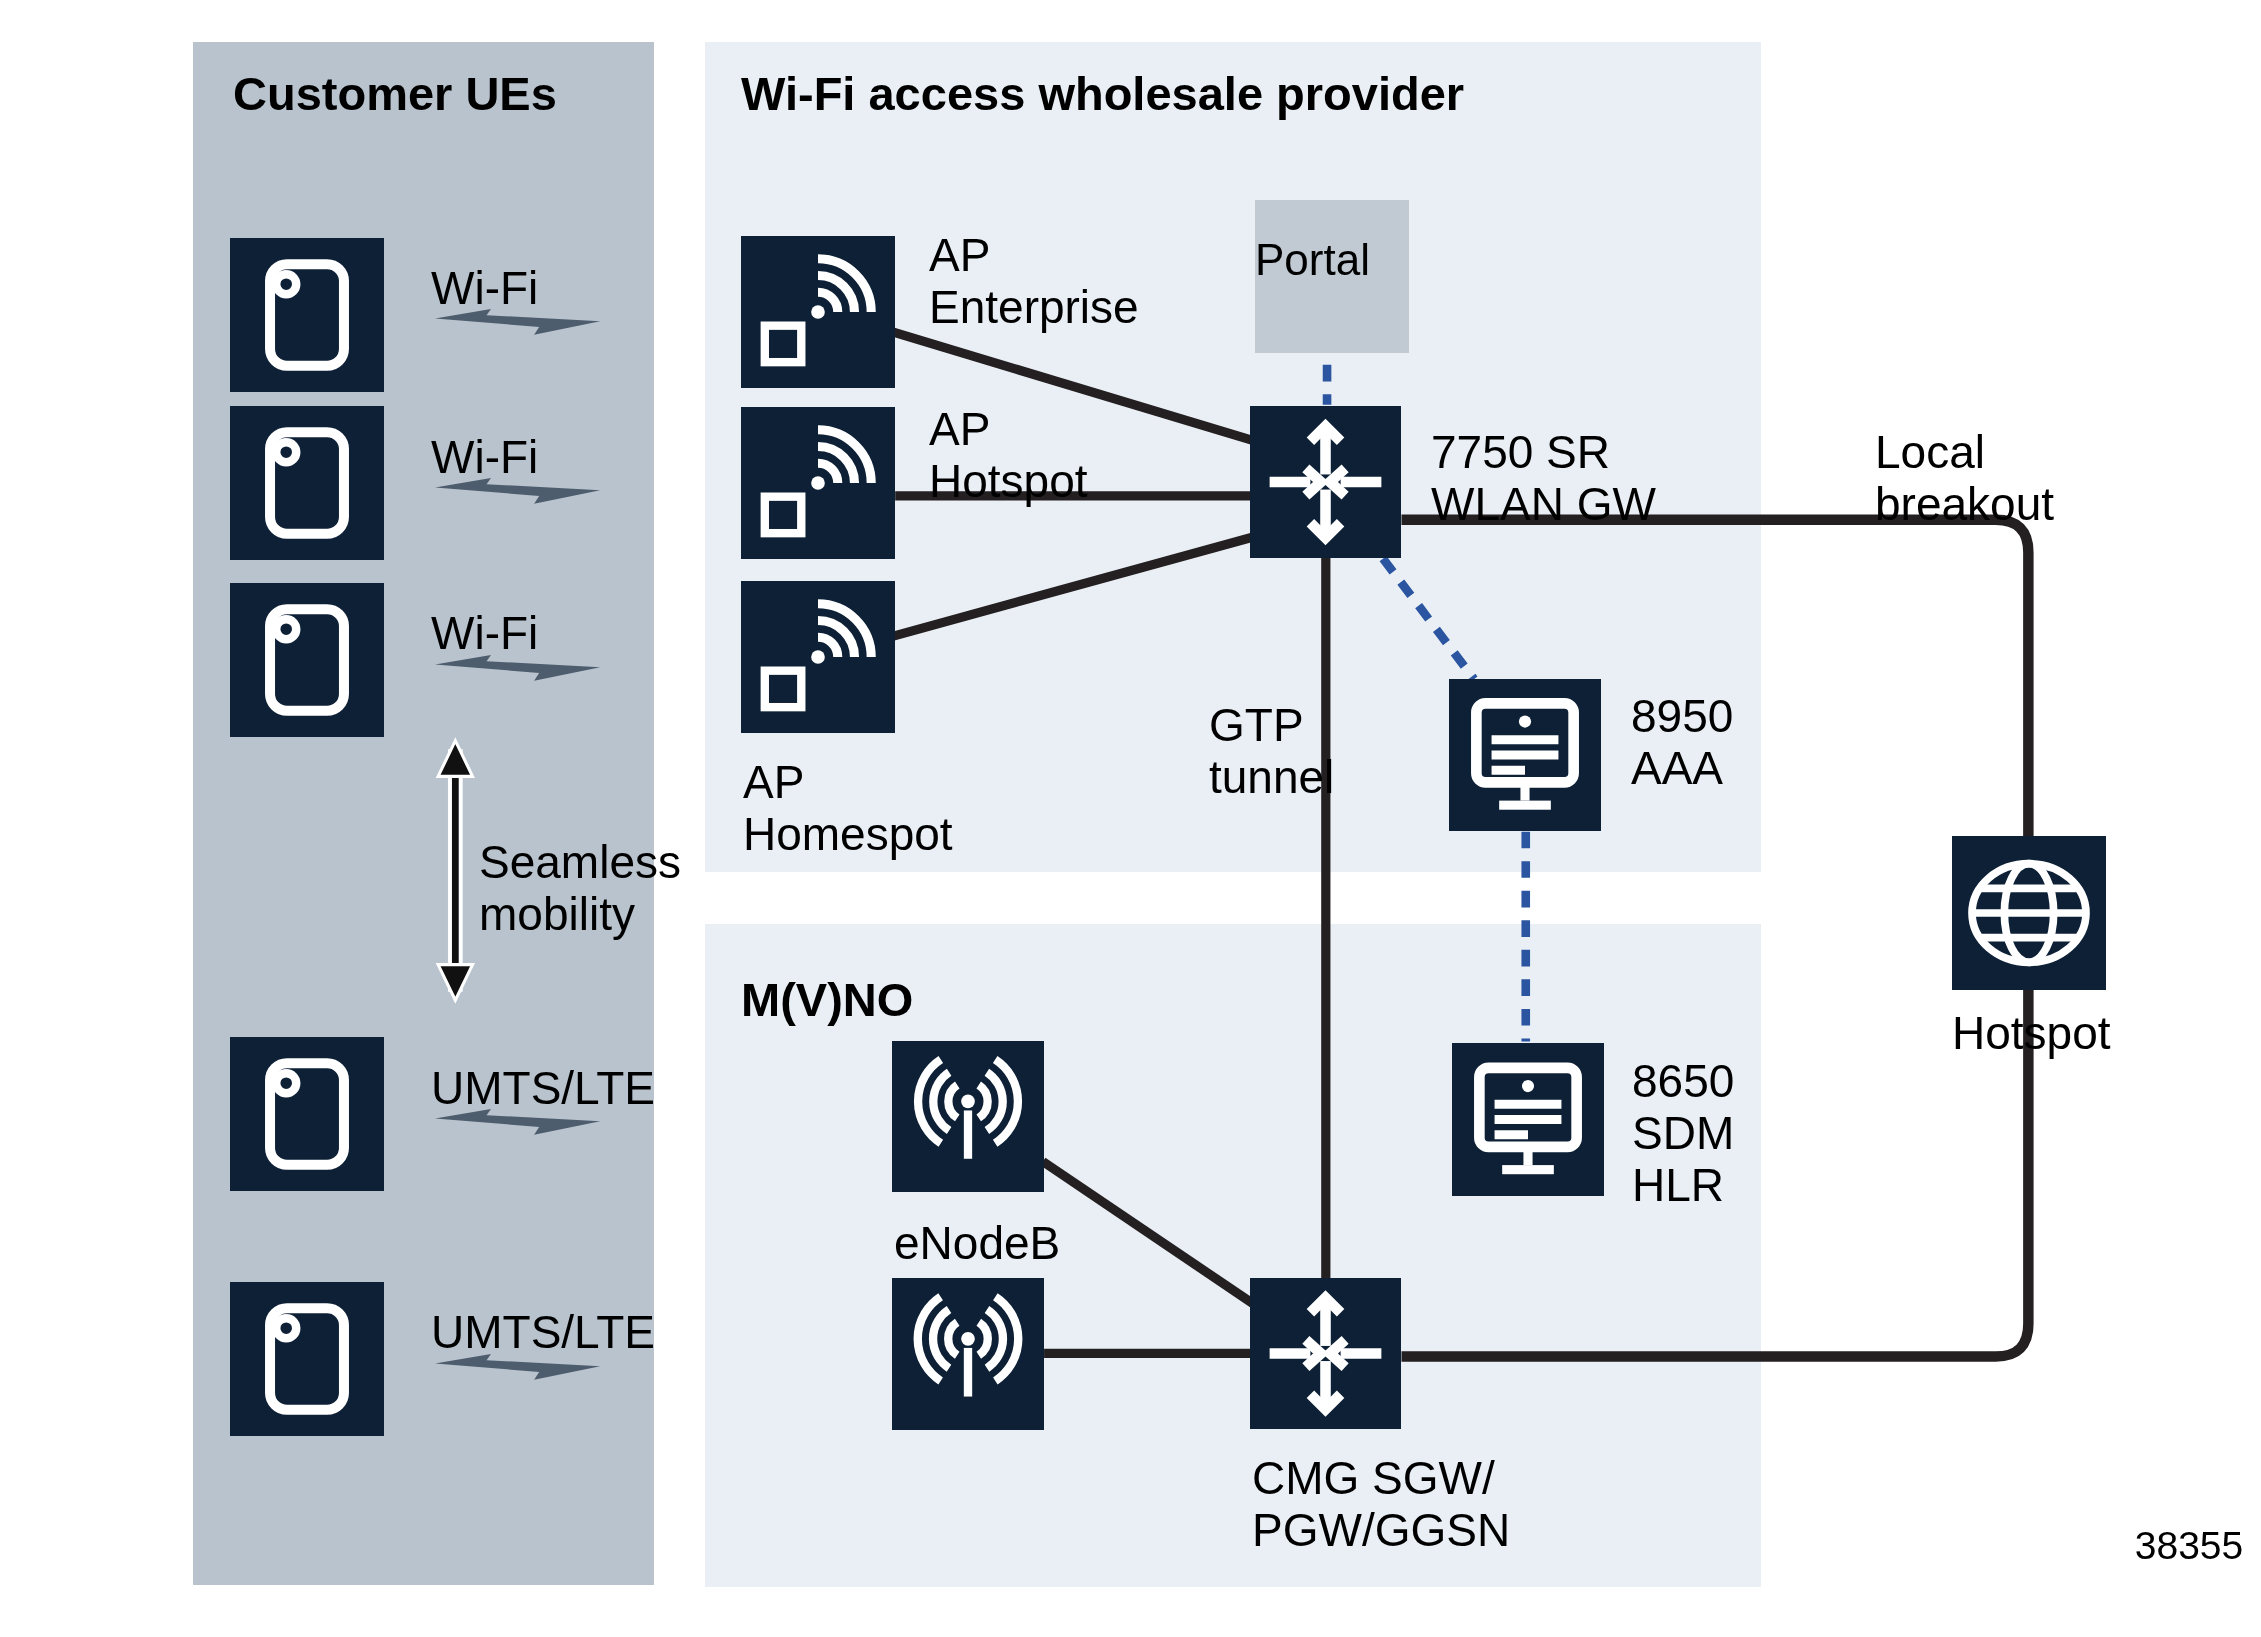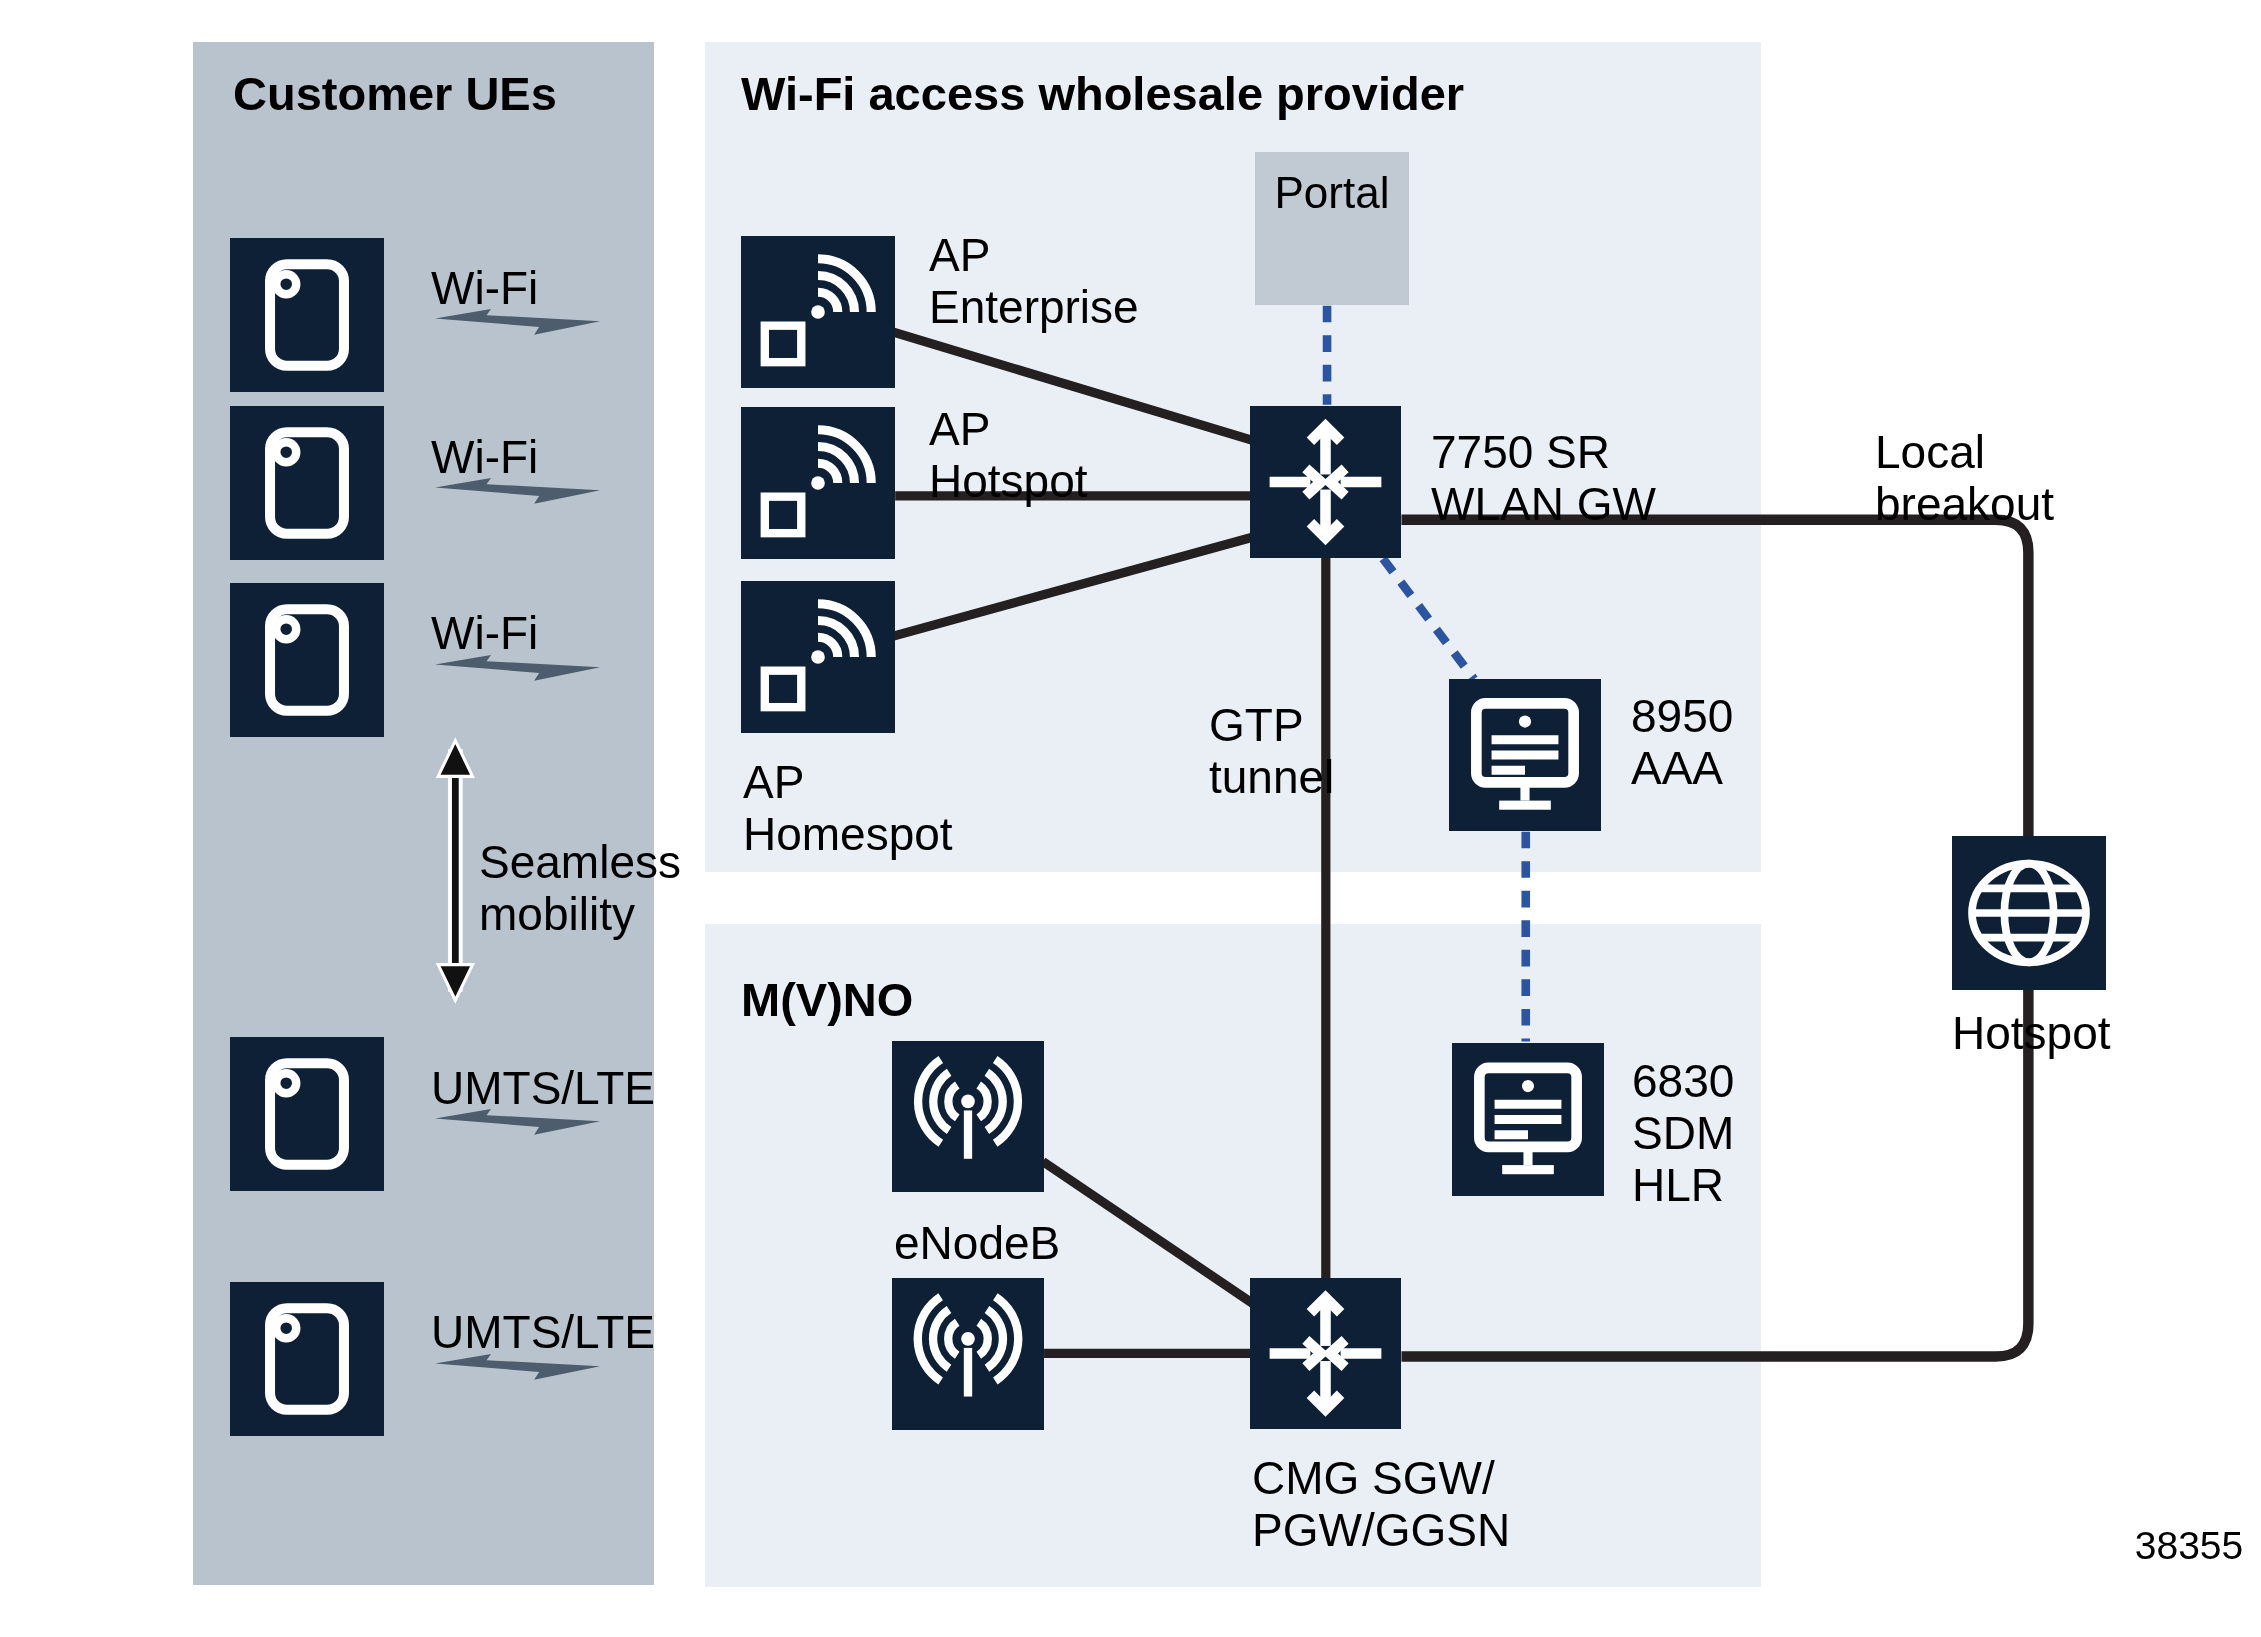--- a/index.html
+++ b/index.html
@@ -8,21 +8,21 @@
     font-family:"Liberation Sans", sans-serif;color:#000;
   }
   .panel{position:absolute;z-index:0;}
   .panel-gray{background:#b8c3cd;}
   .panel-blue{background:#e9eff5;}
   .title{position:absolute;font-size:47px;font-weight:bold;color:#000;white-space:nowrap;z-index:2;}
   .node{position:absolute;background:#0d2036;z-index:2;}
   .node svg{display:block;width:100%;height:100%;}
   .lbl{position:absolute;font-size:46px;line-height:52px;color:#000;white-space:nowrap;z-index:2;}
   #wires{position:absolute;left:0;top:0;z-index:1;}
-  .portal-box{position:absolute;background:#c1c9d2;z-index:2;text-align:center;font-size:44px;padding-top:16px;box-sizing:border-box;}
+  .portal-box{position:absolute;background:#c1c9d2;z-index:2;font-size:44px;padding-top:35px;box-sizing:border-box;margin-top:48px;}
   .fig-num{position:absolute;font-size:39px;z-index:2;}
   .bolt{position:absolute;z-index:2;}
 </style>
 </head>
 <body>
 
 <div id="canvas">
 
   <div class="panel panel-gray" style="left:193px;top:42px;width:461px;height:1543px;"></div>
   <div class="panel panel-blue" style="left:705px;top:42px;width:1056px;height:830px;"></div>
@@ -205,21 +205,21 @@
       <rect x="18" y="16" width="64" height="52" rx="6" fill="none" stroke="#ffffff" stroke-width="7"></rect>
       <circle cx="50" cy="28" r="4" fill="#ffffff"></circle>
       <path d="M28,40 H72" stroke="#ffffff" stroke-width="6"></path>
       <path d="M28,50 H72" stroke="#ffffff" stroke-width="6"></path>
       <path d="M28,60 H50" stroke="#ffffff" stroke-width="6"></path>
       <rect x="47" y="68" width="6" height="12" fill="#ffffff"></rect>
       <rect x="33" y="80" width="34" height="6" fill="#ffffff"></rect>
     </svg>
   </div>
   <div class="lbl" style="left:1632px;top:1055px;">
-    <div>6830</div>
+    <div>8650</div>
     <div>SDM</div>
     <div>HLR</div>
   </div>
 
   <div class="node" style="left:892px;top:1041px;width:152px;height:151px;">
     <svg viewBox="0 0 100 100">
       <circle cx="50" cy="40" r="4.5" fill="#ffffff"></circle>
       <path d="M50,46 V78" stroke="#ffffff" stroke-width="5.5"></path>
       <path d="M42.9,29.1 A13,13 0 0 0 42.9,50.9" fill="none" stroke="#ffffff" stroke-width="5.5"></path>
       <path d="M37.5,20.7 A23,23 0 0 0 37.5,59.3" fill="none" stroke="#ffffff" stroke-width="5.5"></path>

